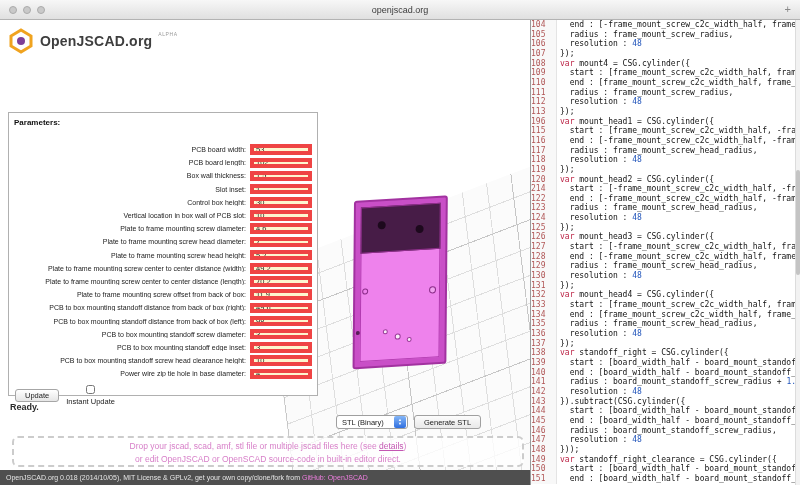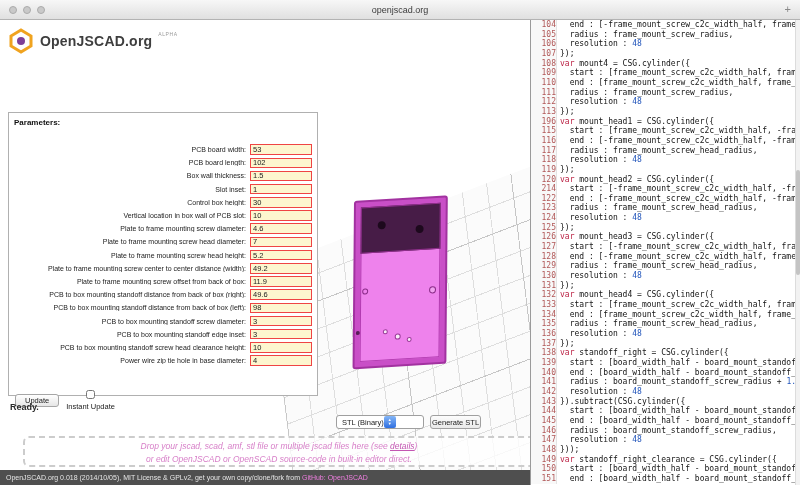--- a/index.html
+++ b/index.html
@@ -50,58 +50,58 @@
   .logo-title { font-size:14px; font-weight:bold; color:#3e3e3e; letter-spacing:.2px; }
   .logo-badge { font-size:5px; color:#9a9a9a; letter-spacing:.6px; align-self:flex-start; margin-top:3px; }
 
   
   .panel { position:absolute; left:8px; top:92px; width:310px; height:284px; background:#fff;
            border:1px solid #b0b0b0; z-index:5; padding:5px 5px 0 5px; }
   .panel-title { font-size:8px; font-weight:bold; color:#111; margin-bottom:16px; }
   .p-row { display:flex; align-items:center; height:13.2px; }
   .p-label { flex:1; text-align:right; font-size:7px; color:#222; white-space:nowrap; margin-right:4px; overflow:hidden; }
   .p-input { width:62px; height:10.5px; font-size:7.5px; font-family:"Liberation Sans",sans-serif;
-             background:#fdf6cf; border:1px solid #ef4444; padding:0 2px; color:#222; }
-  .update-row { display:flex; align-items:center; gap:7px; margin-top:23px; margin-left:1px; }
+             background:#fdf6cf; border:4px solid #ef4444; padding:0 2px; color:#222; }
+  .update-row { display:flex; align-items:center; gap:7px; margin-top:5px; margin-left:1px; }
   .update-btn { font-size:7.5px; padding:1px 9px; border:1px solid #a6a6a6; border-radius:3px;
                 background:linear-gradient(#ffffff,#e6e6e6); color:#222; }
   .instant { display:flex; align-items:center; gap:3px; font-size:7.5px; color:#222;flex-direction:column; }
   .instant input { width:9px; height:9px; }
 
   .ready { position:absolute; left:10px; top:382px; font-size:9px; font-weight:bold; color:#2b2b2b; z-index:5; }
 
   
   .export-row { position:absolute; left:336px; top:395px; display:flex; gap:6px; z-index:5; }
-  .select { width:88px; height:14px; background:#fff; border:1px solid #9f9f9f; border-radius:3px;
-            display:flex; align-items:center; font-size:7.5px; color:#222;
+  .select { width:72px; height:14px; background:#fff; border:1px solid #9f9f9f; border-radius:3px;
+            display:flex; align-items:center; justify-content:space-between; font-size:7.5px; color:#222;
             padding:0 1px 0 5px; }
   .sel-arrows { width:12px; height:12px; border-radius:2px; background:linear-gradient(#84b6f7,#2f6fe0);
                 display:flex; flex-direction:column; align-items:center; justify-content:center; }
   .sel-arrows i { font-style:normal; font-size:4px; line-height:4px; color:#fff; }
-  .gen-btn { height:14px; padding:0 1px; font-size:7.5px; color:#222; border:1px solid #a0a0a0;
+  .gen-btn { height:14px; padding:0 9px; font-size:7.5px; color:#222; border:1px solid #a0a0a0;
              border-radius:3px; background:linear-gradient(#fcfcfc,#e9e9e9); }
 
   
-  .dropzone { position:absolute; left:23px; top:416px; width:512px; height:31px;
+  .dropzone { position:absolute; left:12px; top:416px; width:512px; height:31px;
               border:2px dashed #cccccc; border-radius:6px; background:rgba(255,255,255,.78);
-              text-align:center; font-size:8.5px; color:#d77fc8; padding-top:2px; line-height:13px; z-index:5;font-style:italic; }
+              text-align:center; font-size:8.5px; color:#d77fc8; padding-top:2px; line-height:13px; z-index:5; }
   .dz-link { color:#c356b2; text-decoration:underline; cursor:pointer; }
 
   
   .app-footer { position:absolute; left:0; bottom:0; width:530px; height:15px; background:#4f4f4f;
                 color:#e6e6e6; font-size:7px; line-height:15px; padding-left:6px; z-index:8;
                 white-space:nowrap; overflow:hidden; }
   .footer-link { color:#ef7fe0; }
 
   
   .editor { position:absolute; left:530px; top:20px; width:265px; height:465px; background:#fff;
             border-left:1px solid #9a9a9a; overflow:hidden;
             font-family:"DejaVu Sans Mono","Liberation Mono",monospace; }
   .cl { display:flex; height:9.67px; line-height:9.67px; font-size:8px; }
-  .ln { width:26px; flex:0 0 26px; text-align:right; padding-right:0; color:#b05656;
+  .ln { width:26px; flex:0 0 26px; text-align:left; padding-right:0; color:#b05656;
         background:#f8f8f8; border-right:1px solid #e4e4e4; }
   .code { white-space:pre; padding-left:3px; color:#141414; overflow:hidden; }
   .tok-kw { color:#bb2244; }
   .tok-num { color:#2255bb; }
 
   .scrollbar { position:absolute; right:0; top:20px; width:5px; height:465px; background:#f2f2f2;
                border-left:1px solid #dcdcdc; z-index:9; }
   .scroll-thumb { position:absolute; left:0; right:0; top:150px; height:105px; background:#c4c4c4; border-radius:2px; }
 </style>
 </head>
@@ -181,20 +181,24 @@
         </div>
         <div class="p-row">
           <span class="p-label">Plate to frame mounting screw head height:</span>
           <input class="p-input" type="text" value="5.2" style="">
         </div>
         <div class="p-row">
           <span class="p-label">Plate to frame mounting screw center to center distance (width):</span>
           <input class="p-input" type="text" value="49.2" style="">
         </div>
         <div class="p-row">
+          <span class="p-label">Plate to frame mounting screw center to center distance (length):</span>
+          <input class="p-input" type="text" value="70.2" style="">
+        </div>
+        <div class="p-row">
           <span class="p-label">Plate to frame mounting screw offset from back of box:</span>
           <input class="p-input" type="text" value="11.9" style="">
         </div>
         <div class="p-row">
           <span class="p-label">PCB to box mounting standoff distance from back of box (right):</span>
           <input class="p-input" type="text" value="49.6" style="">
         </div>
         <div class="p-row">
           <span class="p-label">PCB to box mounting standoff distance from back of box (left):</span>
           <input class="p-input" type="text" value="98" style="">

